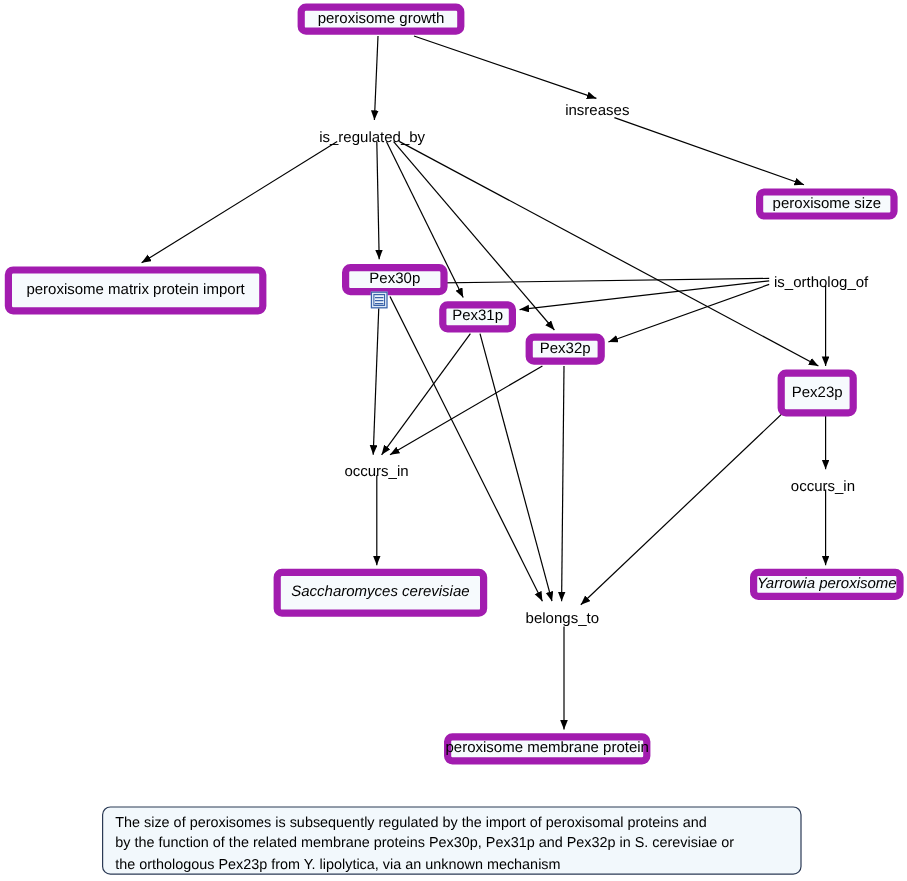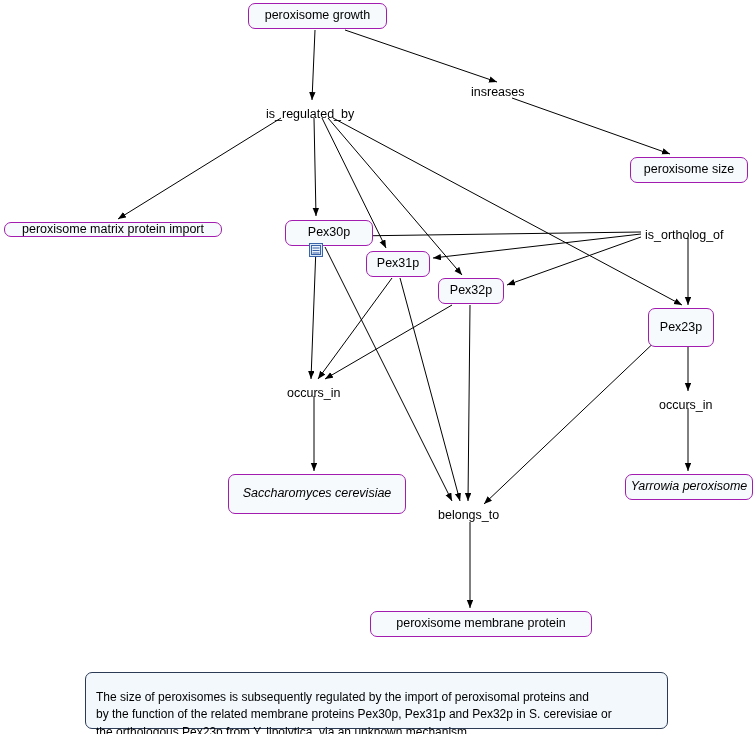--- a/index.html
+++ b/index.html
@@ -24,21 +24,21 @@
     position: absolute;
     left: 0; top: 0;
     width: 756px;
     height: 734px;
     pointer-events: none;
   }
   .node {
     position: absolute;
     box-sizing: border-box;
     background: #f6fafd;
-    border: 1px solid #a21caf;
+    border: 6px solid #a21caf;
     border-radius: 7px;
     font-size: 12.5px;
     color: #000000;
     display: flex;
     align-items: center;
     justify-content: center;
     white-space: nowrap;
     padding: 0 8px;
     line-height: 1.1;
   }
@@ -52,21 +52,21 @@
     white-space: nowrap;
   }
   .note {
     position: absolute;
     box-sizing: border-box;
     background: #f2f8fc;
     border: 1px solid #2b3a55;
     border-radius: 7px;
     font-size: 12px;
     color: #000000;
-    padding: 16px 10px;
+    padding: 4px 10px;
     line-height: 1.45;
   }
   .note-line { display: block; }
   .badge {
     position: absolute;
     width: 14px;
     height: 14px;
     border: 1px solid #3a63a8;
     background: #dce9f7;
     box-sizing: border-box;
@@ -138,21 +138,21 @@
   </svg>
 
   <div class="node" style="left:248px; top:3px; width:139px; height:26px;">
     <span>peroxisome growth</span>
   </div>
 
   <div class="node" style="left:630px; top:157px; width:118px; height:26px;">
     <span>peroxisome size</span>
   </div>
 
-  <div class="node" style="left:4px; top:222px; width:218px; height:15px;">
+  <div class="node" style="left:4px; top:222px; width:218px; height:40px;">
     <span>peroxisome matrix protein import</span>
   </div>
 
   <div class="node" style="left:285px; top:220px; width:88px; height:26px;">
     <span>Pex30p</span>
   </div>
 
   <div class="node" style="left:366px; top:251px; width:64px; height:26px;text-align:right;">
     <span>Pex31p</span>
   </div>
@@ -166,21 +166,21 @@
   </div>
 
   <div class="node italic" style="left:228px; top:474px; width:178px; height:40px;">
     <span>Saccharomyces cerevisiae</span>
   </div>
 
   <div class="node italic" style="left:625px; top:474px; width:128px; height:26px;">
     <span>Yarrowia peroxisome</span>
   </div>
 
-  <div class="node" style="left:370px; top:611px; width:222px; height:26px;text-align:center;">
+  <div class="node" style="left:370px; top:611px; width:172px; height:26px;text-align:center;">
     <span>peroxisome membrane protein</span>
   </div>
 
   <div class="badge" style="left:309px; top:243px;">
     <svg width="10" height="10" viewBox="0 0 10 10" aria-hidden="true">
       <rect x="0.5" y="0.5" width="9" height="9" fill="#eaf2fb" stroke="#3a63a8" stroke-width="1"></rect>
       <line x1="1.5" y1="3" x2="8.5" y2="3" stroke="#3a63a8" stroke-width="1"></line>
       <line x1="1.5" y1="5.5" x2="8.5" y2="5.5" stroke="#3a63a8" stroke-width="1"></line>
       <line x1="1.5" y1="8" x2="8.5" y2="8" stroke="#3a63a8" stroke-width="1"></line>
     </svg>

